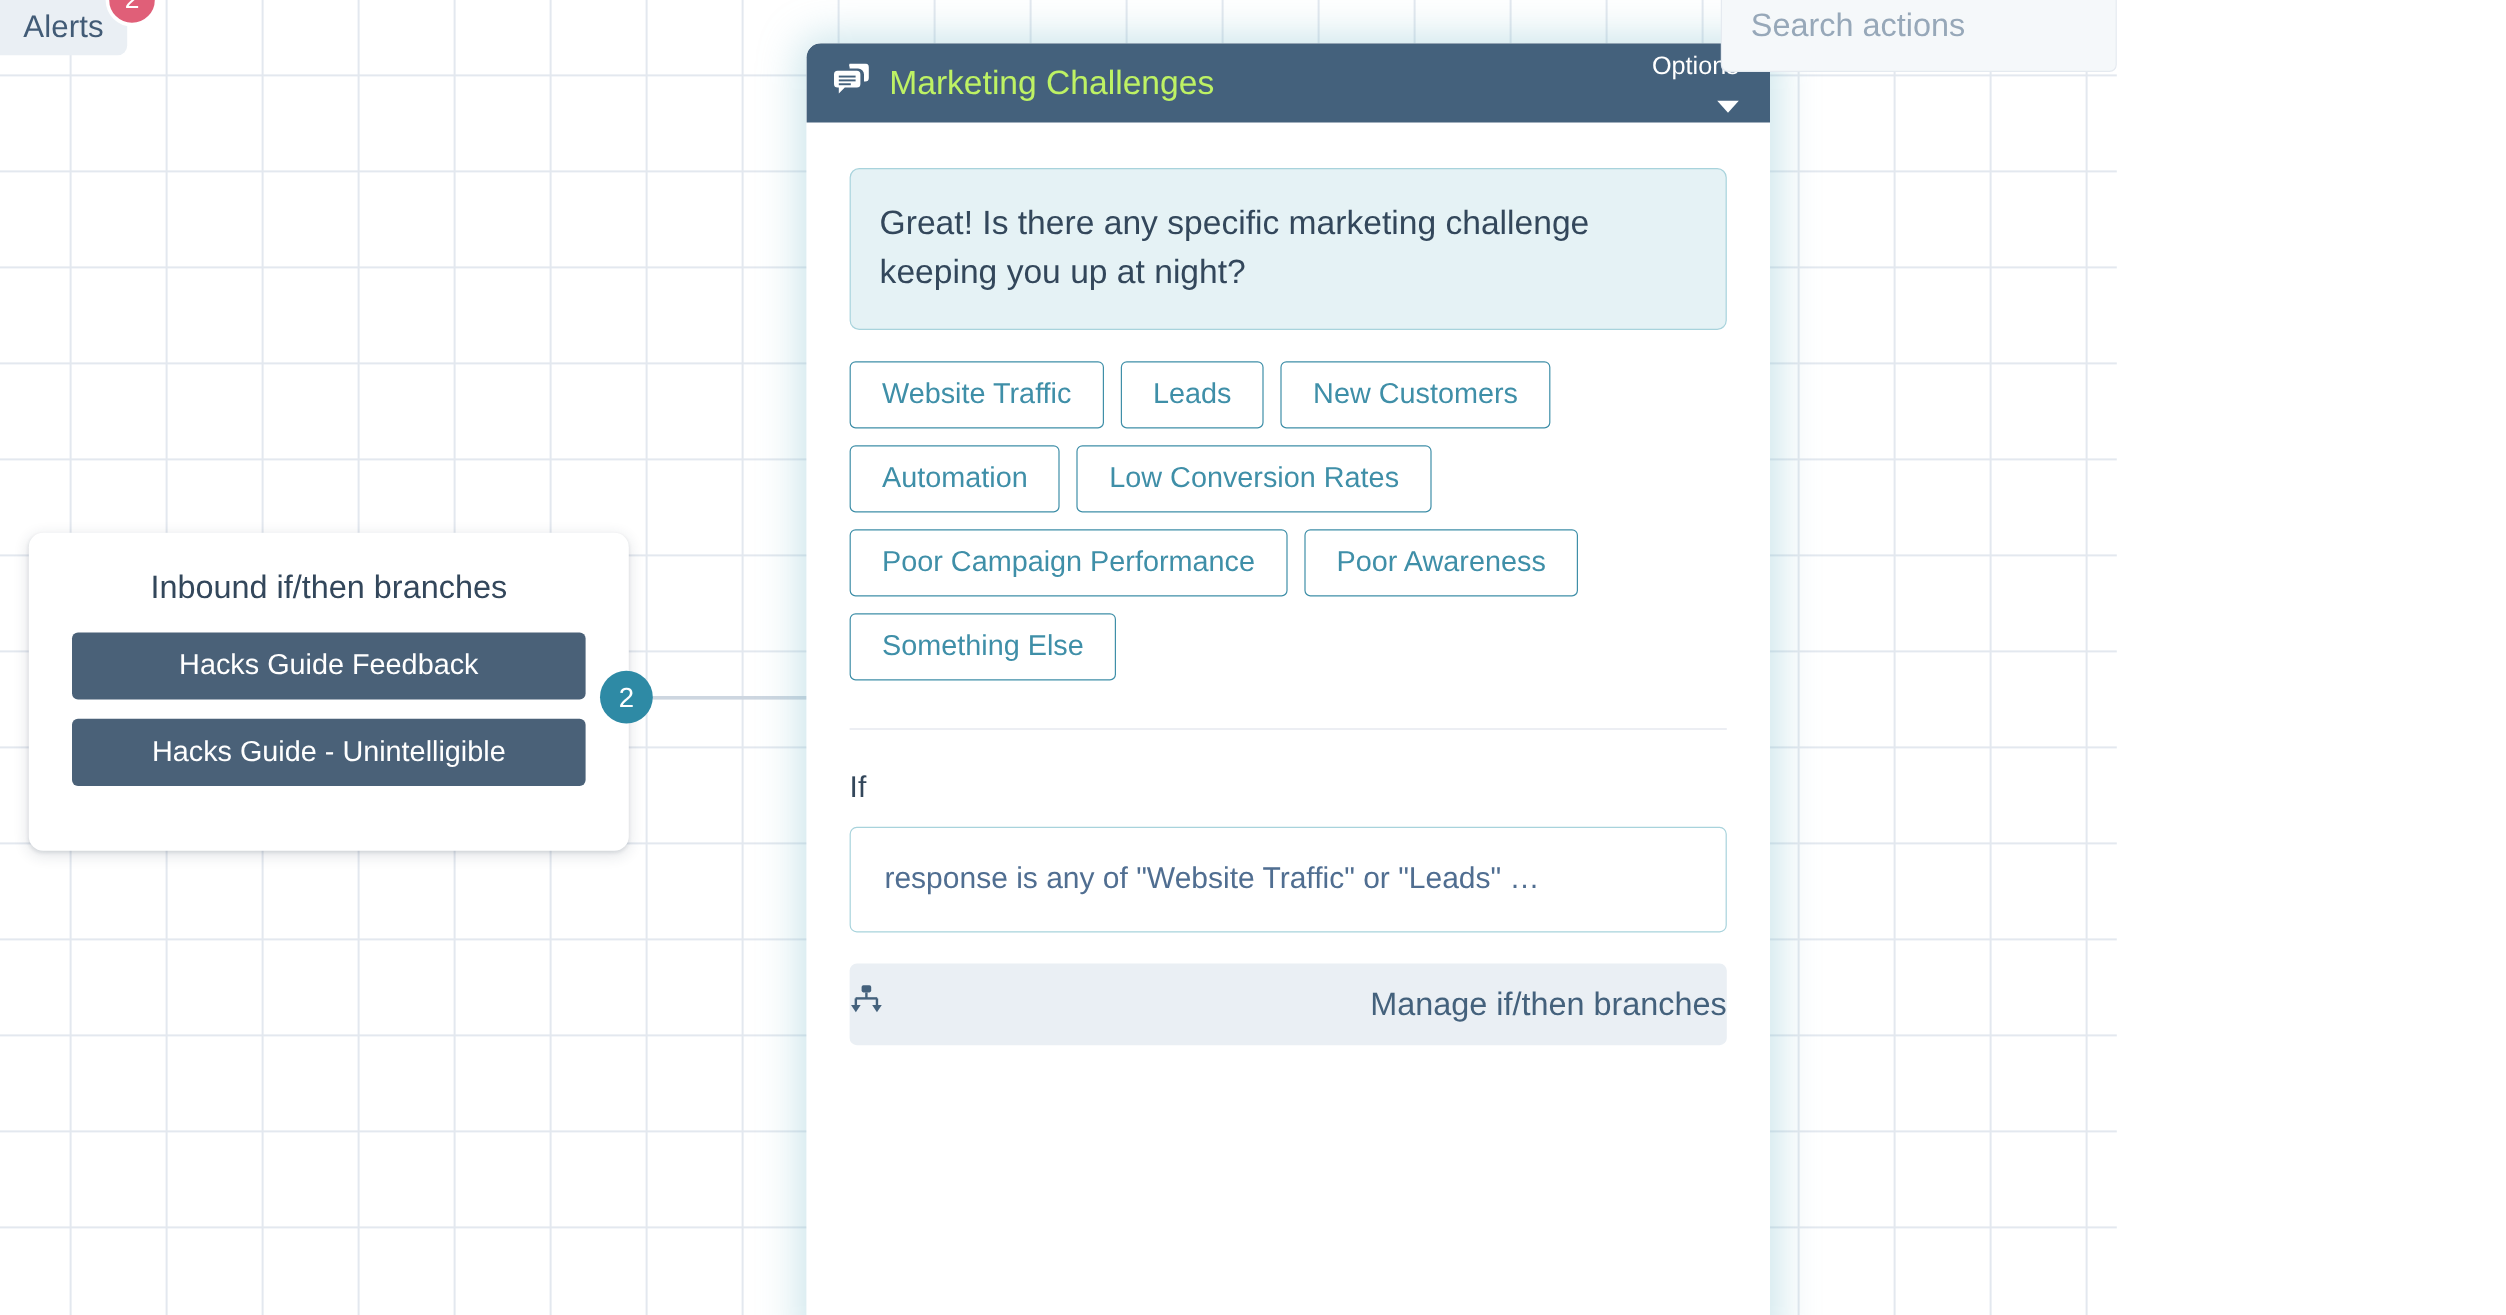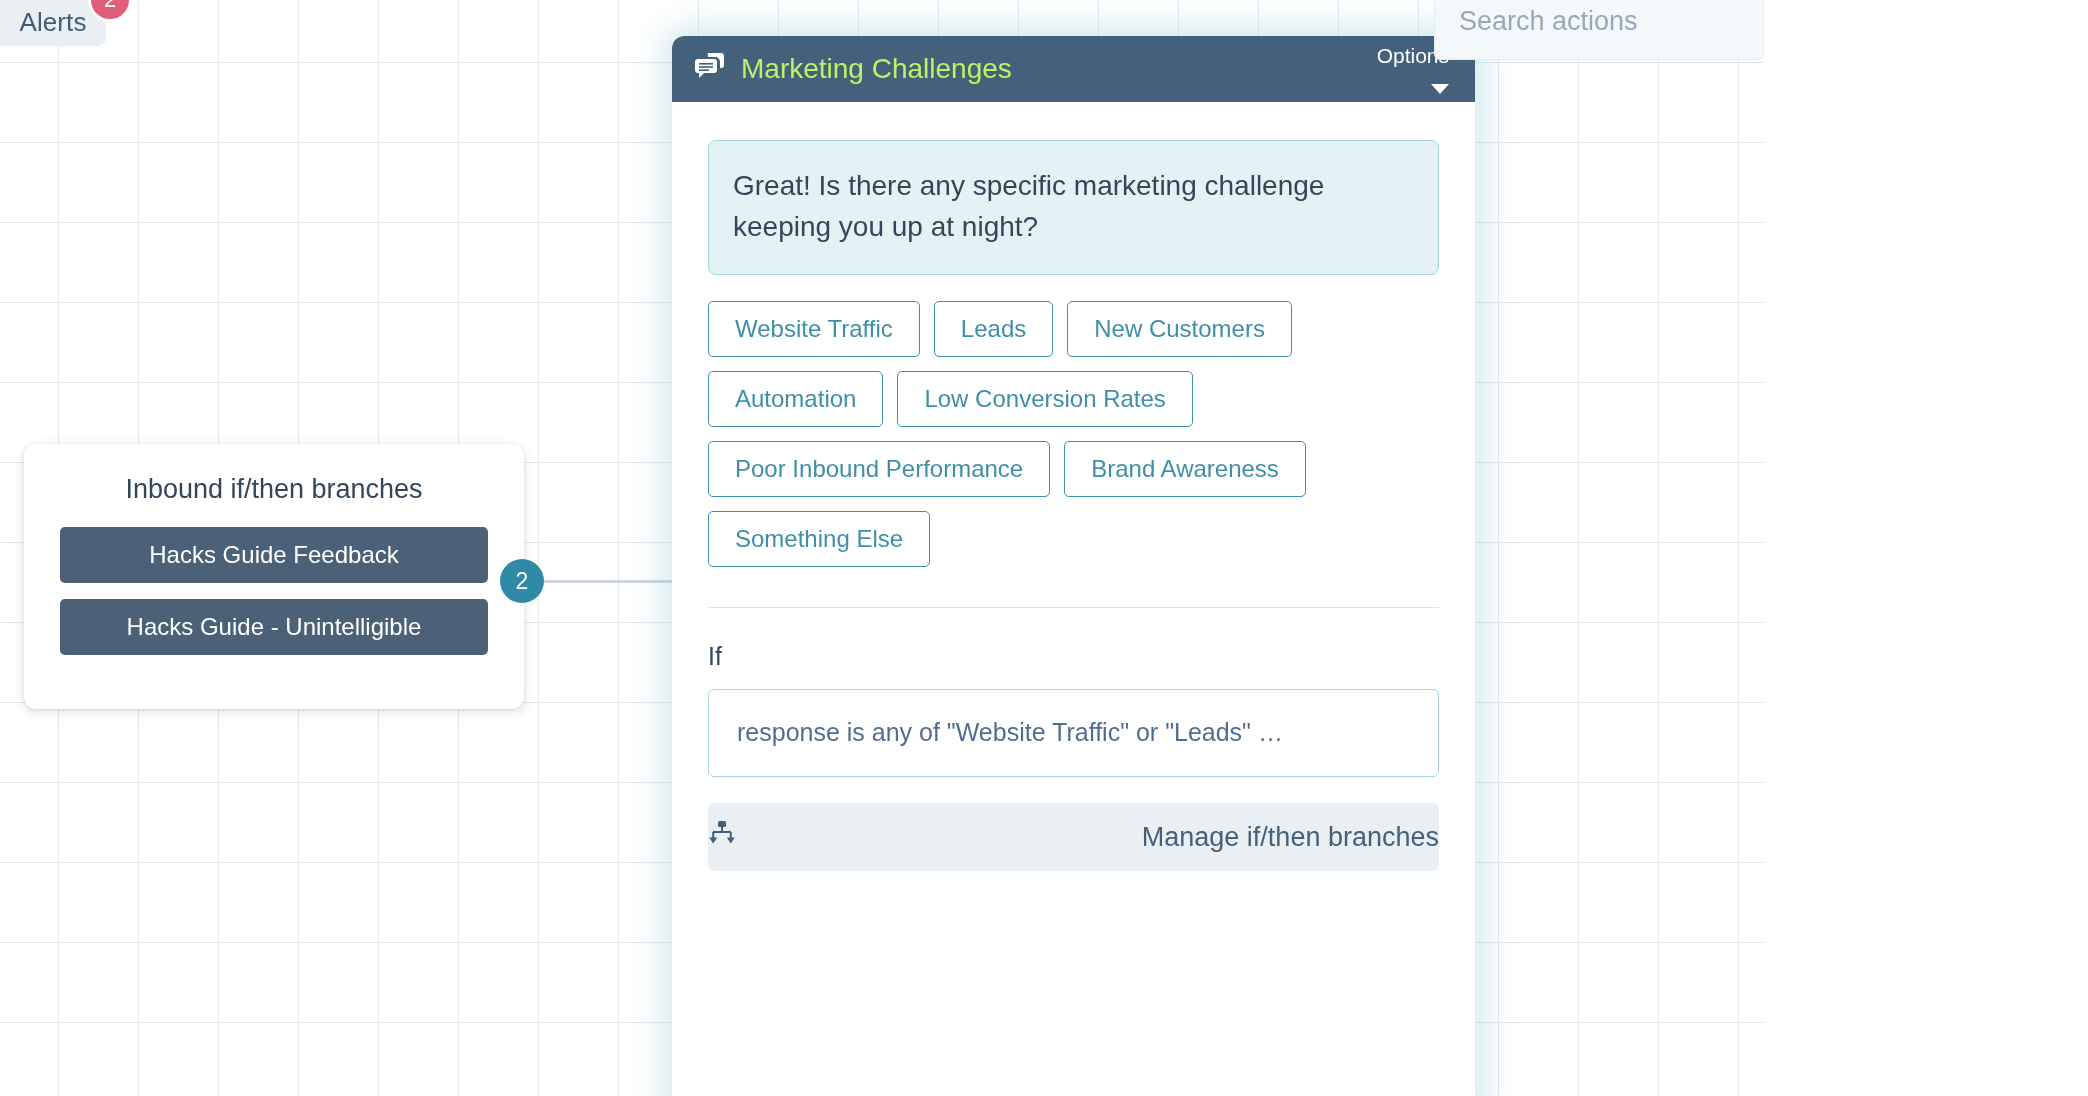--- a/index.html
+++ b/index.html
@@ -316,22 +316,22 @@
     <div id="panel-body">
 
       <div id="bubble">Great! Is there any specific marketing challenge keeping you up at night?</div>
 
       <div id="chips">
         <div class="chip">Website Traffic</div>
         <div class="chip">Leads</div>
         <div class="chip">New Customers</div>
         <div class="chip">Automation</div>
         <div class="chip">Low Conversion Rates</div>
-        <div class="chip">Poor Inbound Performance</div>
-        <div class="chip">Brand Awareness</div>
+        <div class="chip">Poor Campaign Performance</div>
+        <div class="chip">Poor Awareness</div>
         <div class="chip">Something Else</div>
       </div>
 
       <div id="divider"></div>
 
       <div id="if-label">If</div>
 
       <div id="condition-box">
         <div class="cond-text">response is any of "Website Traffic" or "Leads" …</div>
       </div>

